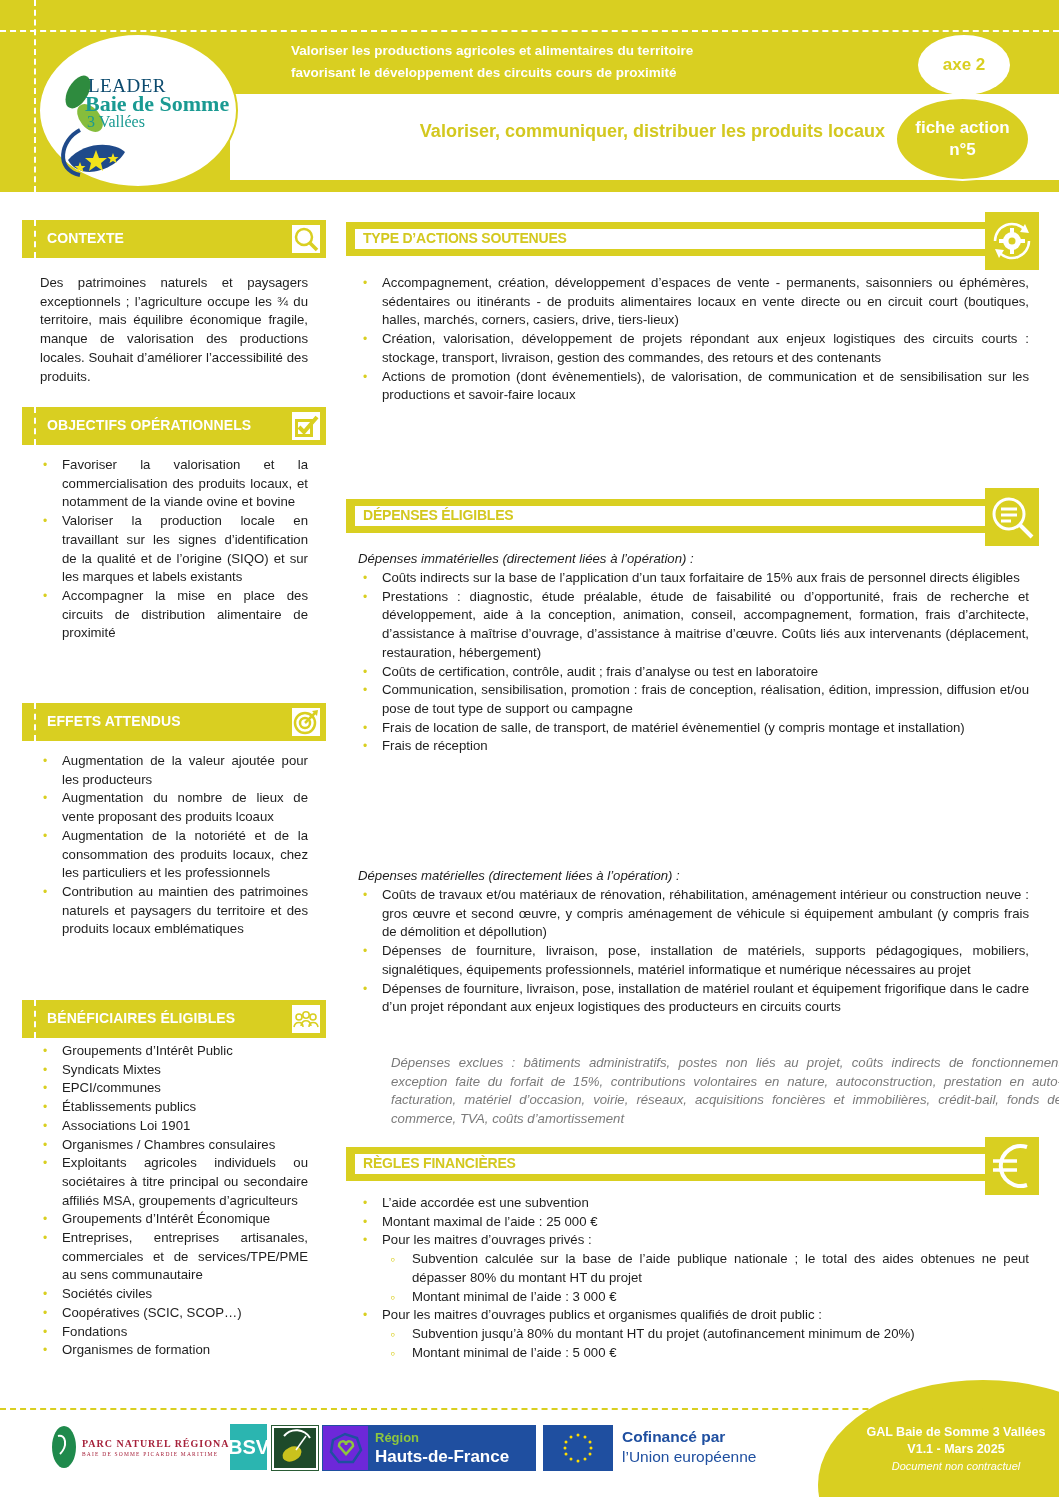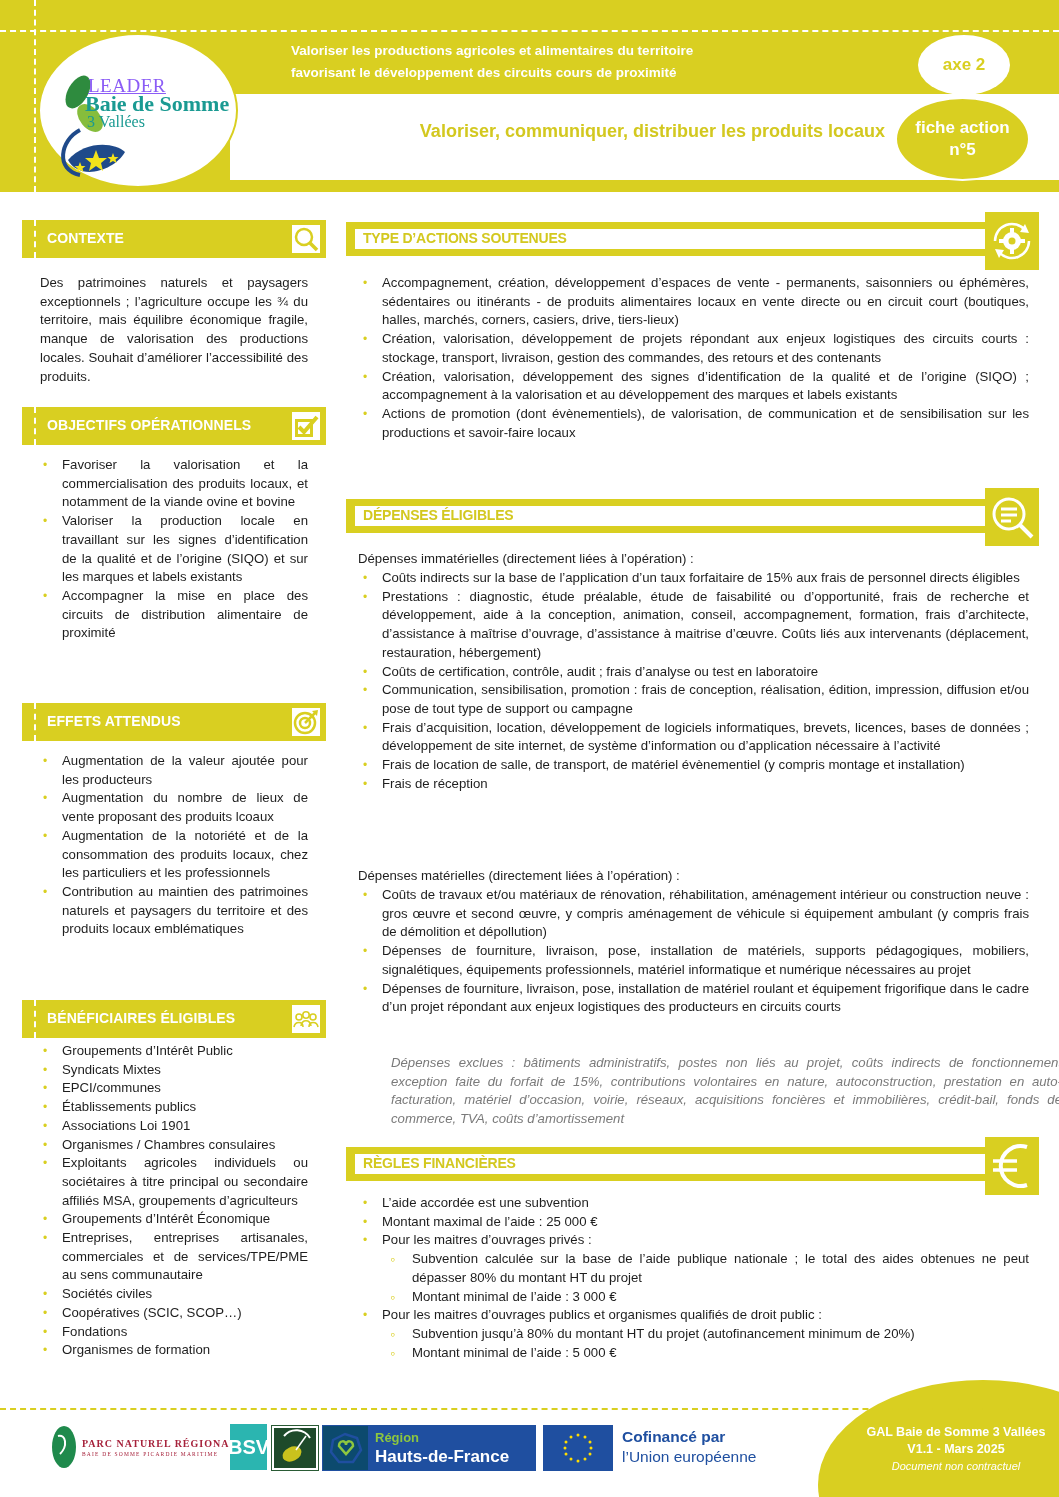--- a/index.html
+++ b/index.html
@@ -5,21 +5,21 @@
   * { box-sizing: border-box; margin: 0; padding: 0; }
   html, body { width: 1059px; height: 1497px; background: #ffffff; overflow: hidden; }
   body { position: relative; font-family: "Liberation Sans", sans-serif; color: #1e1e1e; }
 
   
   .hdr { position: absolute; left: 0; top: 0; width: 1059px; height: 192px; background: #d9cf21; }
   .hdr-dash-h { position: absolute; left: 0; top: 30px; width: 1059px; border-top: 2px dashed #ffffff; }
   .hdr-dash-v { position: absolute; left: 34px; top: 0; height: 192px; border-left: 2px dashed #ffffff; }
   .hdr-white { position: absolute; left: 230px; top: 94px; width: 829px; height: 86px; background: #ffffff; }
   .logo-oval { position: absolute; left: 38px; top: 33px; width: 200px; height: 155px; border-radius: 50%; background: #ffffff; border: 2px solid #d9cf21; }
-  .logo-text-1 { position: absolute; left: 86px; top: 75px; font-family: "Liberation Serif", serif; font-size: 19px; color: #8b5cf6; letter-spacing: 0.5px; text-decoration: underline; }
+  .logo-text-1 { position: absolute; left: 86px; top: 75px; font-family: "Liberation Serif", serif; font-size: 19px; color: #0c4a6e; letter-spacing: 0.5px; }
   .logo-text-2 { position: absolute; left: 84px; top: 92px; font-family: "Liberation Serif", serif; font-size: 22px; font-weight: bold; color: #1a9a92; }
   .logo-text-3 { position: absolute; left: 88px; top: 112px; font-family: "Liberation Serif", serif; font-size: 16px; color: #1a9a92; }
   .logo-leaf { position: absolute; }
   .hdr-sub { position: absolute; right: 168px; top: 40px; width: 600px; color: #ffffff; font-weight: bold; font-size: 13.5px; line-height: 22px; }
   .hdr-title { position: absolute; right: 174px; top: 121px; width: 620px; text-align: right; color: #d3c81f; font-weight: bold; font-size: 18px; }
   .axe-oval { position: absolute; left: 918px; top: 35px; width: 92px; height: 60px; border-radius: 50%; background: #ffffff; color: #d9cf21; font-size: 17px; font-weight: bold; display: flex; align-items: center; justify-content: center; }
   .fiche-oval { position: absolute; left: 895px; top: 97px; width: 135px; height: 84px; border-radius: 50%; background: #d9cf21; color: #ffffff; font-size: 17px; font-weight: bold; text-align: center; display: flex; flex-direction: column; align-items: center; justify-content: center; line-height: 22px; border: 2px solid #fff; }
 
   
   .lbar { position: absolute; left: 22px; width: 304px; height: 38px; background: #d9cf21; }
@@ -35,36 +35,36 @@
 
   
   .ptext { position: absolute; font-size: 13.2px; line-height: 18.7px; text-align: justify; }
   ul.bl { list-style: none; position: absolute; font-size: 13.2px; line-height: 18.7px; }
   ul.bl li { position: relative; padding-left: 24px; text-align: justify; }
   ul.bl li::before { content: "•"; position: absolute; left: 5px; top: 0; color: #d9cf21; font-size: 12px; }
   ul.bl li.sub { padding-left: 54px; }
   ul.bl li.sub::before { content: "◦"; left: 32px; color: #d9cf21; font-size: 14px; font-weight: bold; }
   .lcol ul.bl { left: 38px; width: 270px; }
   .rcol-text { left: 358px; width: 671px; }
-  .ital { }
+  .ital { font-style: italic; }
   .excl { color: #7a7a7a; font-style: italic; margin-left: 33px; }
 
   
   .ftr-dash { position: absolute; left: 0; top: 1408px; width: 1059px; border-top: 2px dashed #d9cf21; }
   .ftr-blob { position: absolute; left: 818px; top: 1380px; width: 330px; height: 210px; border-radius: 50%; background: #d9cf21; }
   .ftr-info { position: absolute; left: 866px; top: 1424px; width: 180px; text-align: center; color: #ffffff; }
   .ftr-info .l1 { font-size: 12.5px; font-weight: bold; line-height: 17px; }
   .ftr-info .l2 { font-size: 12.5px; font-weight: bold; line-height: 17px; }
   .ftr-info .l3 { font-size: 11px; font-style: italic; line-height: 16px; }
   .pnr { position: absolute; left: 50px; top: 1424px; width: 176px; height: 46px; }
   .pnr .t1 { position: absolute; left: 32px; top: 14px; font-family: "Liberation Serif", serif; color: #a6223b; font-size: 10px; font-weight: bold; letter-spacing: 1px; white-space: nowrap; }
   .pnr .t2 { position: absolute; left: 32px; top: 27px; font-family: "Liberation Serif", serif; color: #a6223b; font-size: 5.5px; letter-spacing: 1.2px; white-space: nowrap; }
   .bsv { position: absolute; left: 230px; top: 1424px; width: 37px; height: 46px; background: #2bb5b0; color: #fff; font-weight: bold; font-size: 24px; display: flex; align-items: center; justify-content: center; }
   .leader-logo { position: absolute; left: 272px; top: 1426px; width: 46px; height: 44px; background: #1e4a2a; border: 2px solid #fff; outline: 1px solid #2a5b35; }
-  .region { position: absolute; left: 322px; top: 1425px; width: 214px; height: 46px; border: 1px solid #1f4fa0; background: #0c4a6e; }
+  .region { position: absolute; left: 322px; top: 1425px; width: 214px; height: 46px; border: 1px solid #1f4fa0; background: #6d28d9; }
   .region .blue { position: absolute; left: 45px; top: 0; width: 168px; height: 44px; background: #1f4fa0; }
   .region .r1 { position: absolute; left: 52px; top: 4px; color: #8dc63f; font-size: 13px; font-weight: bold; }
   .region .r2 { position: absolute; left: 52px; top: 21px; color: #ffffff; font-size: 17px; font-weight: bold; }
   .eu-flag { position: absolute; left: 543px; top: 1425px; width: 70px; height: 46px; background: #1f4fa0; }
   .eu-text { position: absolute; left: 622px; top: 1427px; color: #1f4fa0; font-size: 15.5px; line-height: 20px; }
   .eu-text .a { font-weight: bold; }
 </style>
 </head>
 <body>
 
@@ -199,21 +199,20 @@
           <rect x="23" y="33" width="4" height="5"></rect>
           <rect x="12" y="23" width="5" height="4"></rect>
           <rect x="33" y="23" width="5" height="4"></rect>
         </g>
       <circle cx="25" cy="25" r="3.5" fill="#d9cf21"></circle>
     </svg>
   </div>
   <ul class="bl rcol-text" style="top:274px;">
     <li>Accompagnement, création, développement d’espaces de vente - permanents, saisonniers ou éphémères, sédentaires ou itinérants - de produits alimentaires locaux en vente directe ou en circuit court (boutiques, halles, marchés, corners, casiers, drive, tiers-lieux)</li>
     <li>Création, valorisation, développement de projets répondant aux enjeux logistiques des circuits courts : stockage, transport, livraison, gestion des commandes, des retours et des contenants</li>
-    <li>Création, valorisation, développement des signes d’identification de la qualité et de l’origine (SIQO) ; accompagnement à la valorisation et au développement des marques et labels existants</li>
     <li>Actions de promotion (dont évènementiels), de valorisation, de communication et de sensibilisation sur les productions et savoir-faire locaux</li>
   </ul>
 
   <div class="rbar" style="top:499px;">
     <div class="inner"></div>
     <div class="title">DÉPENSES ÉLIGIBLES</div>
   </div>
   <div class="ricon" style="top:488px;">
     <svg width="50" height="50" viewBox="0 0 50 50" fill="none" stroke="#fff" stroke-width="3">
       <circle cx="22" cy="22" r="15"></circle>
@@ -222,21 +221,20 @@
         <line x1="14" y1="29" x2="24" y2="29"></line>
       <line x1="33" y1="33" x2="45" y2="45" stroke-width="4"></line>
     </svg>
   </div>
   <div class="ptext ital rcol-text" style="top:550px;">Dépenses immatérielles (directement liées à l’opération) :</div>
   <ul class="bl rcol-text" style="top:569px;">
     <li>Coûts indirects sur la base de l’application d’un taux forfaitaire de 15% aux frais de personnel directs éligibles</li>
     <li>Prestations : diagnostic, étude préalable, étude de faisabilité ou d’opportunité, frais de recherche et développement, aide à la conception, animation, conseil, accompagnement, formation, frais d’architecte, d’assistance à maîtrise d’ouvrage, d’assistance à maitrise d’œuvre. Coûts liés aux intervenants (déplacement, restauration, hébergement)</li>
     <li>Coûts de certification, contrôle, audit ; frais d’analyse ou test en laboratoire</li>
     <li>Communication, sensibilisation, promotion : frais de conception, réalisation, édition, impression, diffusion et/ou pose de tout type de support ou campagne</li>
-    <li>Frais d’acquisition, location, développement de logiciels informatiques, brevets, licences, bases de données ; développement de site internet, de système d’information ou d’application nécessaire à l’activité</li>
     <li>Frais de location de salle, de transport, de matériel évènementiel (y compris montage et installation)</li>
     <li>Frais de réception</li>
   </ul>
   <div class="ptext ital rcol-text" style="top:867px;">Dépenses matérielles (directement liées à l’opération) :</div>
   <ul class="bl rcol-text" style="top:886px;">
     <li>Coûts de travaux et/ou matériaux de rénovation, réhabilitation, aménagement intérieur ou construction neuve : gros œuvre et second œuvre, y compris aménagement de véhicule si équipement ambulant (y compris frais de démolition et dépollution)</li>
     <li>Dépenses de fourniture, livraison, pose, installation de matériels, supports pédagogiques, mobiliers, signalétiques, équipements professionnels, matériel informatique et numérique nécessaires au projet</li>
     <li>Dépenses de fourniture, livraison, pose, installation de matériel roulant et équipement frigorifique dans le cadre d’un projet répondant aux enjeux logistiques des producteurs en circuits courts</li>
   </ul>
   <div class="ptext excl rcol-text" style="top:1054px;">Dépenses exclues : bâtiments administratifs, postes non liés au projet, coûts indirects de fonctionnement exception faite du forfait de 15%, contributions volontaires en nature, autoconstruction, prestation en auto-facturation, matériel d’occasion, voirie, réseaux, acquisitions foncières et immobilières, crédit-bail, fonds de commerce, TVA, coûts d’amortissement</div>

